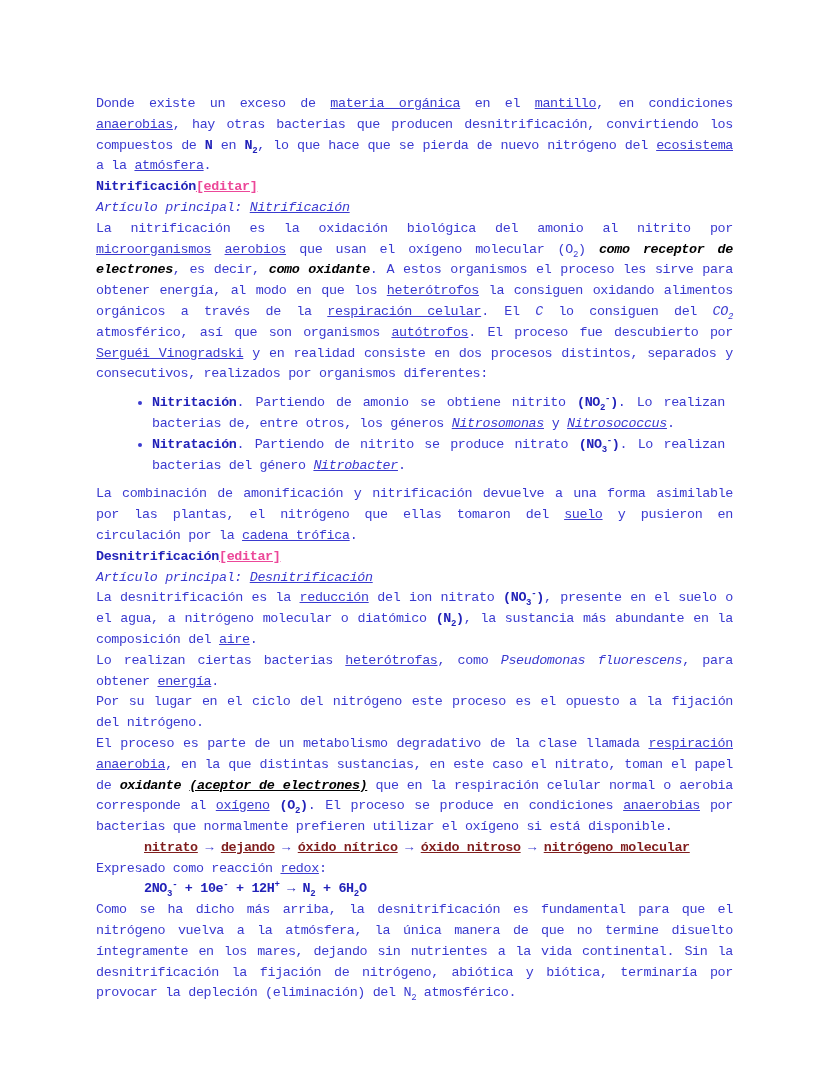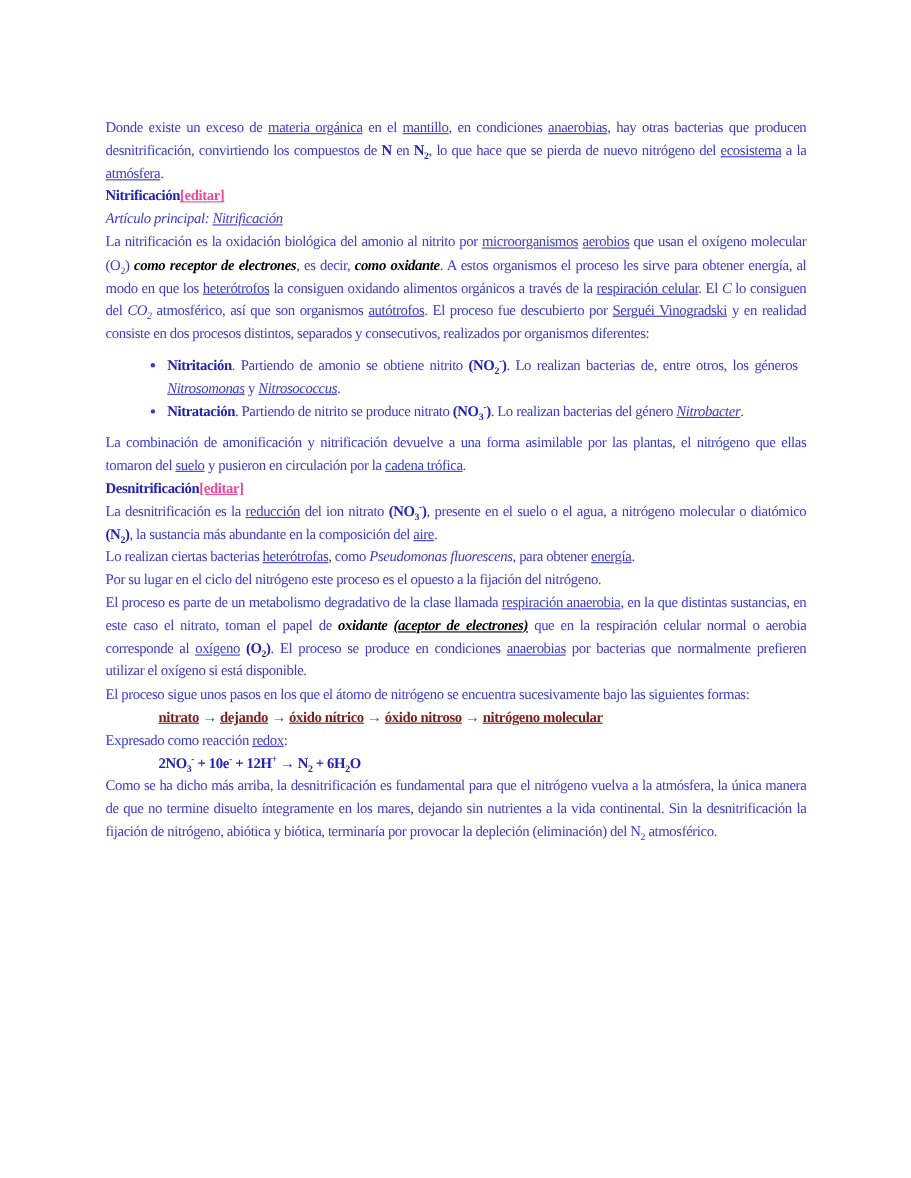--- a/index.html
+++ b/index.html
@@ -1,19 +1,19 @@
 <!DOCTYPE html>
 <html><head>
 <meta charset="utf-8">
 <style>
   html, body { margin: 0; padding: 0; background: #ffffff; }
   body { width: 828px; height: 1071px; position: relative; overflow: hidden; }
   .page {
-    position: absolute; left: 96px; top: 106px; width: 637px;
-    font-family: Liberation Serif, serif;
+    position: absolute; left: 96px; top: 94px; width: 637px;
+    font-family: Liberation Mono, monospace;
     font-size: 13.4px; line-height: 20.8px; color: #3a3ad0;
     letter-spacing: -0.35px;
   }
   p { margin: 0; text-align: justify; }
   a { color: #3a3ad0; text-decoration: underline; }
   .h { font-weight: bold; color: #2222b8; margin: 0; }
   .h a { color: #ec4899; }
   .main-article { font-style: normal; }
   .main-article a { font-style: italic; }
   b { color: #2222b8; }
@@ -40,30 +40,30 @@
 
   <ul>
     <li><b>Nitritación</b><span>. Partiendo de amonio se obtiene nitrito </span><b><span>(NO</span><sub>2</sub><sup>-</sup><span>)</span></b><span>. Lo realizan bacterias de, entre otros, los géneros </span><a style="font-style:italic">Nitrosomonas</a><span> y </span><a style="font-style:italic">Nitrosococcus</a><span>.</span></li>
     <li><b>Nitratación</b><span>. Partiendo de nitrito se produce nitrato </span><b><span>(NO</span><sub>3</sub><sup>-</sup><span>)</span></b><span>. Lo realizan bacterias del género </span><a style="font-style:italic">Nitrobacter</a><span>.</span></li>
   </ul>
 
   <p><span>La combinación de amonificación y nitrificación devuelve a una forma asimilable por las plantas, el nitrógeno que ellas tomaron del </span><a>suelo</a><span> y pusieron en circulación por la </span><a>cadena trófica</a><span>.</span></p>
 
   <p class="h"><span>Desnitrificación</span><a>[editar]</a></p>
 
+  <p class="main-article"><i>Artículo principal: </i><a>Desnitrificación</a></p>
 
   <p><span>La desnitrificación es la </span><a>reducción</a><span> del ion nitrato </span><b><span>(NO</span><sub>3</sub><sup>-</sup><span>)</span></b><span>, presente en el suelo o el agua, a nitrógeno molecular o diatómico </span><b><span>(N</span><sub>2</sub><span>)</span></b><span>, la sustancia más abundante en la composición del </span><a>aire</a><span>.</span></p>
 
   <p><span>Lo realizan ciertas bacterias </span><a>heterótrofas</a><span>, como </span><i>Pseudomonas fluorescens</i><span>, para obtener </span><a>energía</a><span>.</span></p>
 
   <p>Por su lugar en el ciclo del nitrógeno este proceso es el opuesto a la fijación del nitrógeno.</p>
 
   <p><span>El proceso es parte de un metabolismo degradativo de la clase llamada </span><a>respiración anaerobia</a><span>, en la que distintas sustancias, en este caso el nitrato, toman el papel de </span><span class="bi">oxidante </span><a class="bi">(aceptor de electrones)</a><span> que en la respiración celular normal o aerobia corresponde al </span><a>oxígeno</a><span> </span><b><span>(O</span><sub>2</sub><span>)</span></b><span>. El proceso se produce en condiciones </span><a>anaerobias</a><span> por bacterias que normalmente prefieren utilizar el oxígeno si está disponible.</span></p>
 
-  <p>El proceso sigue unos pasos en los que el átomo de nitrógeno se encuentra sucesivamente bajo las siguientes formas:</p>
 
   <p class="indent chain"><a>nitrato</a><span> → </span><a>dejando</a><span> → </span><a>óxido nítrico</a><span> → </span><a>óxido nitroso</a><span> → </span><a>nitrógeno molecular</a></p>
 
   <p><span>Expresado como reacción </span><a>redox</a><span>:</span></p>
 
   <p class="indent eq"><span>2NO</span><sub>3</sub><sup>-</sup><span> + 10e</span><sup>-</sup><span> + 12H</span><sup>+</sup><span> → N</span><sub>2</sub><span> + 6H</span><sub>2</sub><span>O</span></p>
 
   <p><span>Como se ha dicho más arriba, la desnitrificación es fundamental para que el nitrógeno vuelva a la atmósfera, la única manera de que no termine disuelto íntegramente en los mares, dejando sin nutrientes a la vida continental. Sin la desnitrificación la fijación de nitrógeno, abiótica y biótica, terminaría por provocar la depleción (eliminación) del N</span><sub>2</sub><span> atmosférico.</span></p>
 
 </div>

